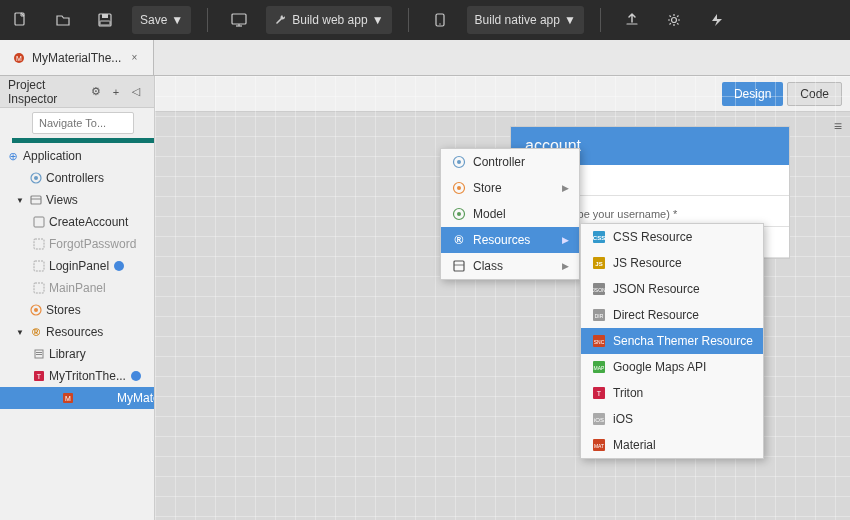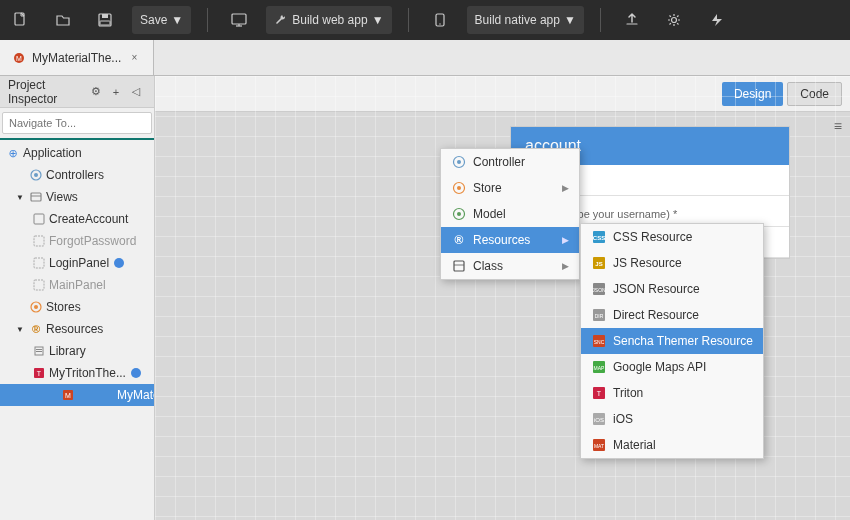--- a/index.html
+++ b/index.html
@@ -86,22 +86,23 @@
       padding: 0 8px;
     }
     #sidebar-header span { font-size: 12px; color: #333; font-weight: 500; flex: 1; }
     .sidebar-hdr-btn {
       width: 20px; height: 20px;
       background: transparent; border: none; cursor: pointer;
       display: flex; align-items: center; justify-content: center;
       color: #555; font-size: 11px; border-radius: 2px;
     }
     #sidebar-search {
-      padding: 4px 2px;
-      border-bottom: 2px solid #0f766e;
+      padding: 4px 20px;
+      border-bottom: 5px solid #0f766e;
+      margin-left: 12px;
     }
     #sidebar-search input {
       width: 100%; height: 22px;
       border: 1px solid #ccc; border-radius: 2px;
       padding: 0 6px; font-size: 11px; color: #333;
       background: white;
     }
     #sidebar-tree {
       flex: 1;
       overflow-y: auto;

